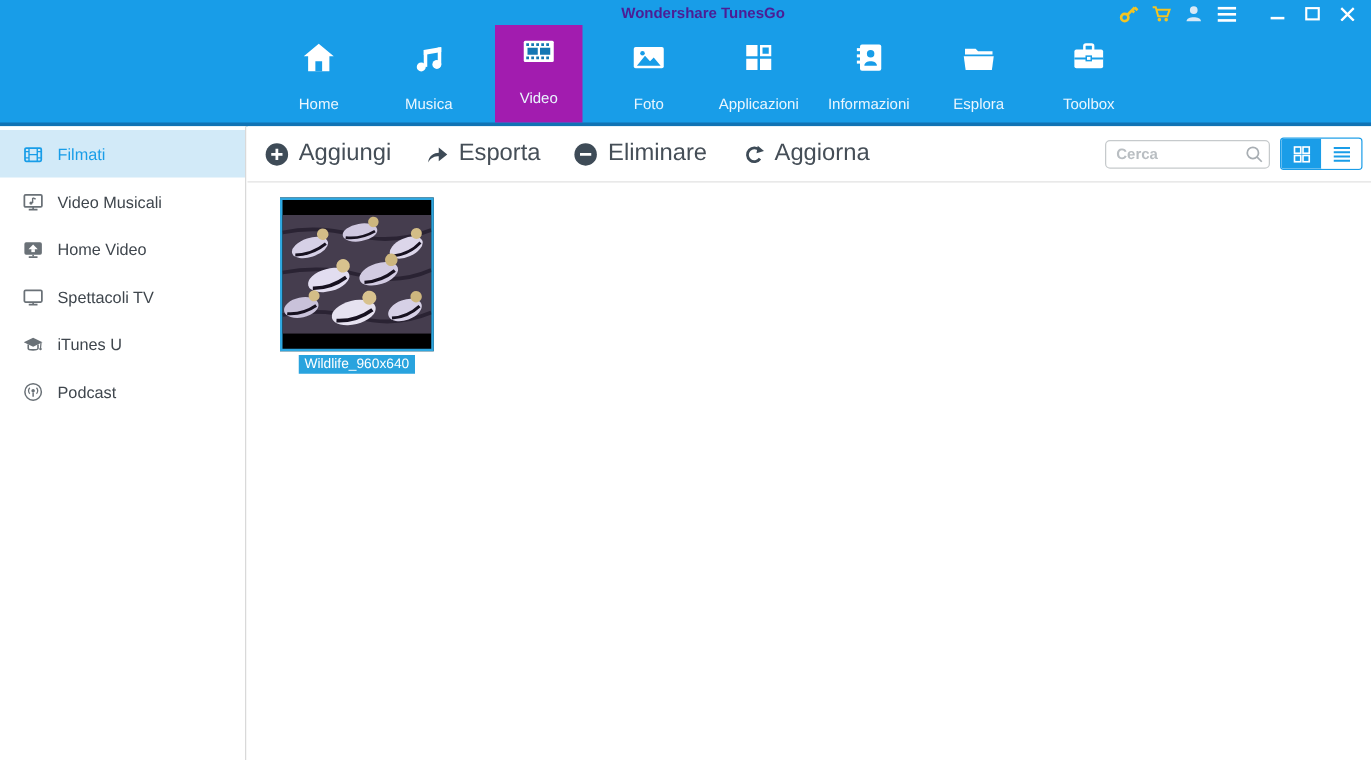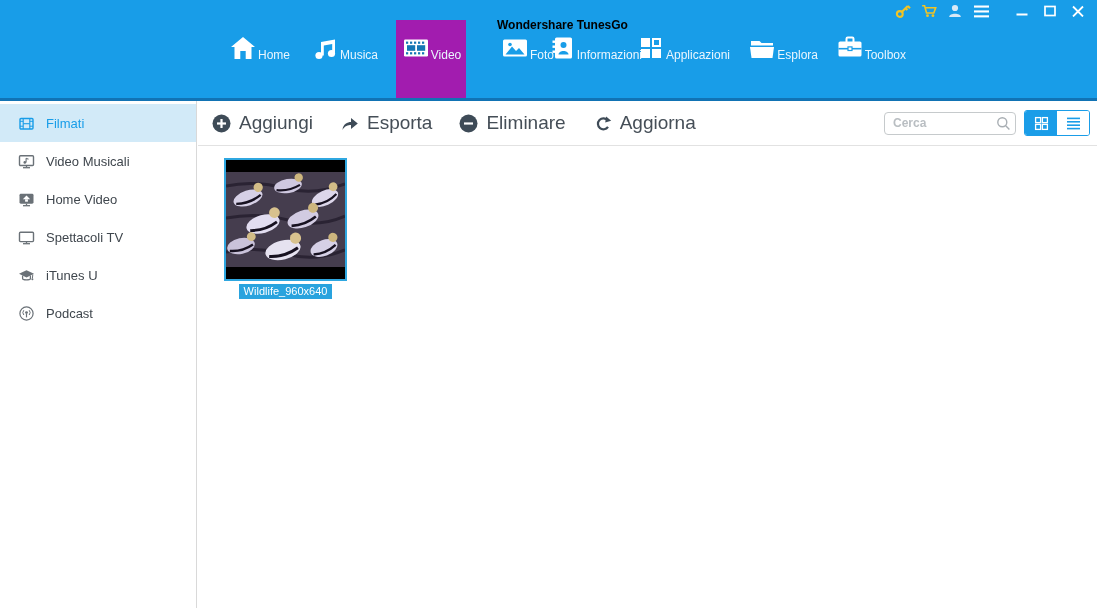--- a/index.html
+++ b/index.html
@@ -6,36 +6,36 @@
   html,body { width:1097px; height:608px; }
   body { font-family:"Liberation Sans", sans-serif; background:#fff; }
 
   .app { position:relative; width:1097px; height:608px; overflow:hidden; background:#fff; }
 
   
   .header { position:absolute; top:0; left:0; width:1097px; height:101px;
             background:#189DE8; border-bottom:3px solid #1173B4; }
 
   .titlebar { position:absolute; top:0; left:0; right:0; height:20px; }
-  .app-title { position:absolute; left:497px; top:18px; font-size:12px; font-weight:bold; color:#000000; }
+  .app-title { position:absolute; left:497px; top:3px; font-size:12px; font-weight:bold; color:#4c1d95; }
   .titlebar-icons { position:absolute; right:5px; top:3px; display:flex; align-items:center; }
   .tb-icon { width:16px; height:16px; margin:0 5px; display:flex; align-items:center; justify-content:center; cursor:pointer; }
   .tb-icon.winctl { margin:0 6px; }
   .tb-gap { width:14px; }
 
   
   .device-panel { position:absolute; top:20px; left:0; width:197px; height:78px; color:#fff; }
   .device-panel::after { content:""; position:absolute; right:0; top:2px; height:66px; width:1px; background:rgba(255,255,255,0.55); }
   .phone-icon { position:absolute; left:18px; top:11px; }
   .device-name { position:absolute; left:52px; top:14px; font-size:13px; font-weight:bold; color:#fff; }
   .device-status { position:absolute; left:52px; top:34px; font-size:11px; color:#E6F4FE; }
 
   
   .nav-tabs { position:absolute; left:198px; top:20px; height:78px; display:flex; padding-left:13px; }
-  .tab { --hole:#189DE8; width:70px; height:78px; margin:0 9px; display:flex; flex-direction:row;
+  .tab { --hole:#189DE8; width:70px; height:78px; margin:0 9px; display:flex; flex-direction:column;
          align-items:center; justify-content:flex-end; padding-bottom:8px; cursor:pointer; }
   .tab.active { --hole:#1577B4; background:#a21caf;justify-content:center; }
   .tab .tab-icon { margin-bottom:10px; }
   .tab .tab-label { font-size:12px; color:#EAF6FE; white-space:nowrap; }
 
   
   .sidebar { position:absolute; top:101px; left:0; width:197px; bottom:0; background:#fff;
              border-right:1px solid #D9D9D9; padding-top:3px; }
   .side-item { height:38px; display:flex; align-items:center; padding-left:18px; cursor:pointer;
                color:#3F464D; font-size:13px; }
@@ -182,41 +182,41 @@
             <circle cx="10" cy="11.5" r="1.8" fill="var(--hole)"></circle>
             <path d="M5.5 21.5 L12 13.5 L16 18 L19 15 L24.5 21.5 Z" fill="var(--hole)"></path>
           </svg>
         </span>
         <span class="tab-label">Foto</span>
       </div>
 
       <div class="tab">
         <span class="tab-icon">
           <svg width="30" height="30" viewBox="0 0 30 30">
+            <rect x="5" y="5" width="9" height="9" fill="#fff"></rect>
+            <rect x="5" y="16" width="9" height="9" fill="#fff"></rect>
+            <rect x="16" y="16" width="9" height="9" fill="#fff"></rect>
+            <rect x="17" y="6" width="7" height="7" fill="none" stroke="#fff" stroke-width="2"></rect>
+          </svg>
+        </span>
+        <span class="tab-label">Applicazioni</span>
+      </div>
+
+      <div class="tab">
+        <span class="tab-icon">
+          <svg width="30" height="30" viewBox="0 0 30 30">
             <rect x="8" y="4.5" width="17" height="21" rx="1.6" fill="#fff"></rect>
             <rect x="5.5" y="7.5" width="3.5" height="2.4" fill="#fff"></rect>
             <rect x="5.5" y="12.5" width="3.5" height="2.4" fill="#fff"></rect>
             <rect x="5.5" y="17.5" width="3.5" height="2.4" fill="#fff"></rect>
             <circle cx="16.5" cy="12" r="3" fill="var(--hole)"></circle>
             <path d="M11.5 21.5 C11.5 16.8 21.5 16.8 21.5 21.5 Z" fill="var(--hole)"></path>
           </svg>
         </span>
         <span class="tab-label">Informazioni</span>
-      </div>
-
-      <div class="tab">
-        <span class="tab-icon">
-          <svg width="30" height="30" viewBox="0 0 30 30">
-            <rect x="5" y="5" width="9" height="9" fill="#fff"></rect>
-            <rect x="5" y="16" width="9" height="9" fill="#fff"></rect>
-            <rect x="16" y="16" width="9" height="9" fill="#fff"></rect>
-            <rect x="17" y="6" width="7" height="7" fill="none" stroke="#fff" stroke-width="2"></rect>
-          </svg>
-        </span>
-        <span class="tab-label">Applicazioni</span>
       </div>
 
       <div class="tab">
         <span class="tab-icon">
           <svg width="30" height="30" viewBox="0 0 30 30">
             <path fill="#fff" d="M4 8 L12.5 8 L14.5 10 L26 10 L26 12.5 L4 12.5 Z"></path>
             <path fill="#fff" d="M3 14 L27 14 L25.5 25 L4.5 25 Z"></path>
           </svg>
         </span>
         <span class="tab-label">Esplora</span>

